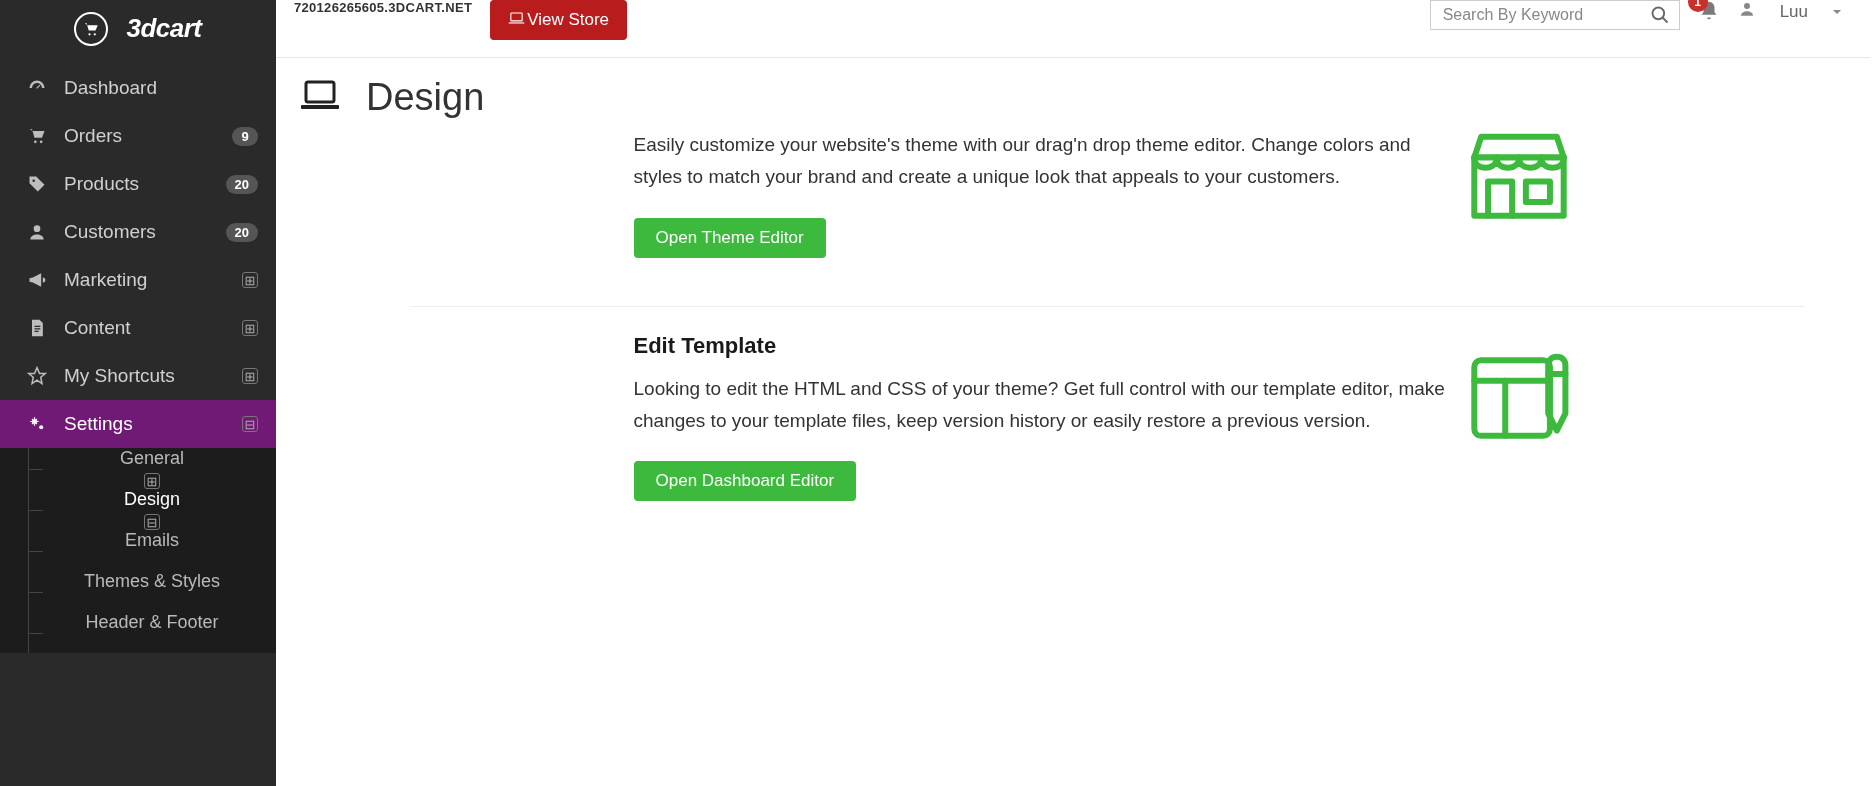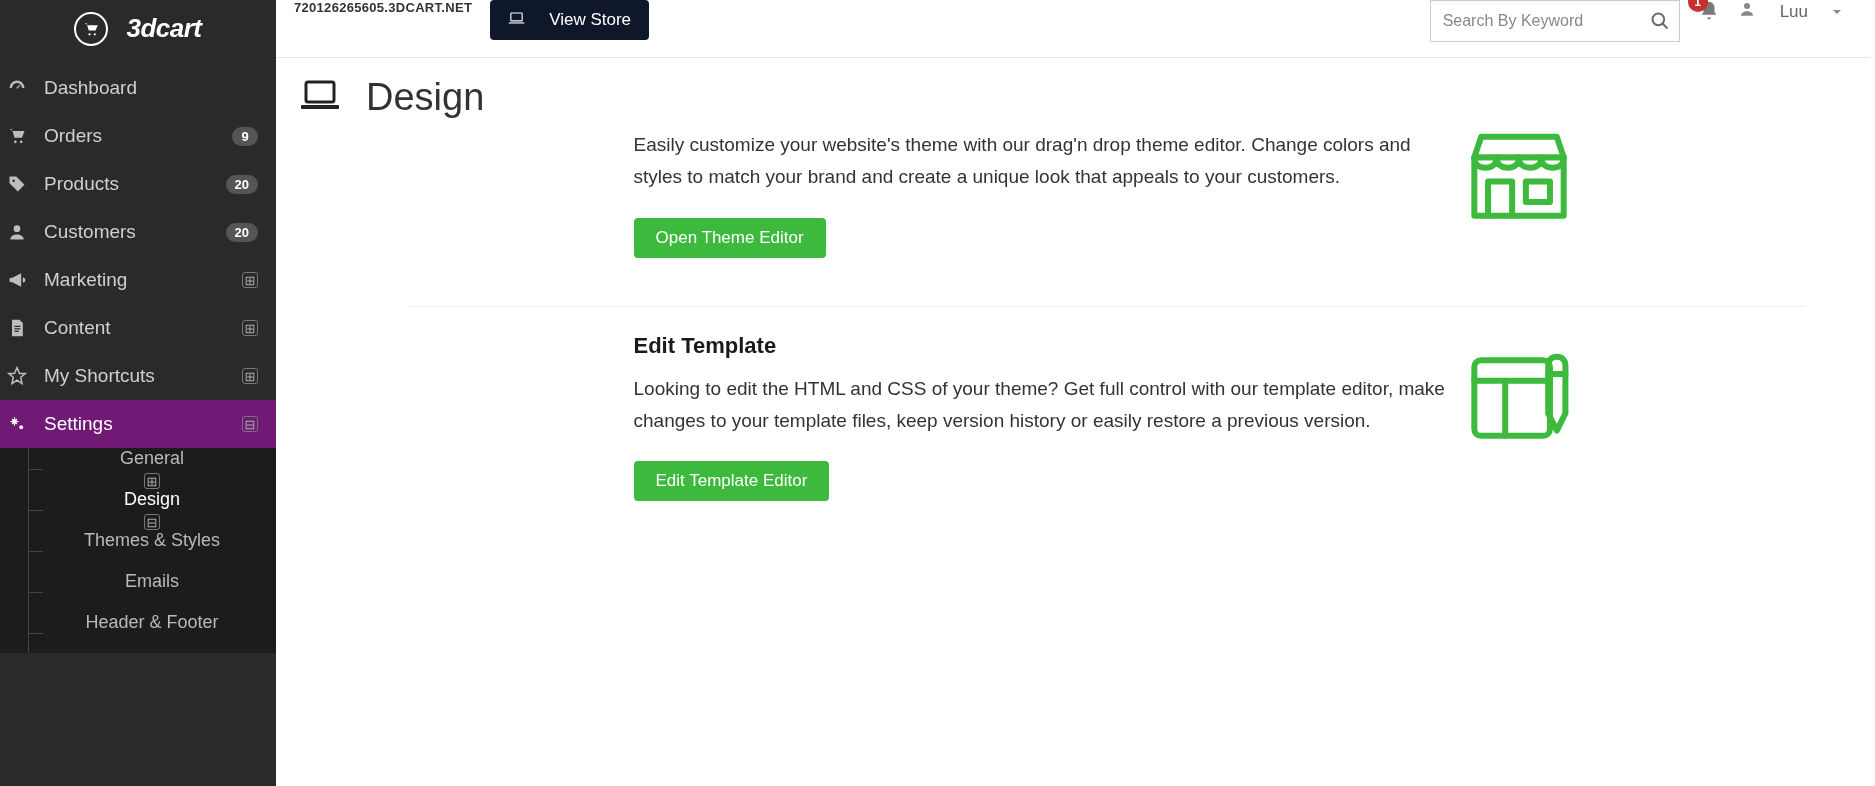--- a/index.html
+++ b/index.html
@@ -49,21 +49,21 @@
     font-weight: 600;
     color: #fff;
     letter-spacing: -0.5px;
   }
 
   .nav { padding-top: 6px; }
   .nav-item {
     display: flex;
     align-items: center;
     height: 48px;
-    padding: 0 18px 0 4px;
+    padding: 0 18px 0 24px;
     cursor: pointer;
     font-size: 19px;
     color: #d0d0d0;
   }
   .nav-item.active {
     background: #701a75;
     color: #fff;
   }
   .nav-item .icon {
     width: 26px;
@@ -147,41 +147,41 @@
   }
   .store-domain {
     font-size: 13px;
     font-weight: 700;
     color: #333;
     letter-spacing: 0.3px;
   }
   .btn {
     display: inline-flex;
     align-items: center;
-    gap: 24px;
-    background: #0f172a;
+    gap: 2px;
+    background: #b91c1c;
     color: #fff;
     border: none;
     padding: 10px 18px;
     font-size: 17px;
     border-radius: 4px;
     cursor: pointer;
     font-weight: 500;
   }
   .btn svg { width: 17px; height: 14px; fill: none; stroke: #fff; stroke-width: 1.6; }
 
   .topbar-spacer { flex: 1; }
 
   .search-wrap {
     position: relative;
     width: 250px;
   }
   .search-input {
     width: 100%;
-    height: 42px;
+    height: 30px;
     border: 1px solid #ccc;
     padding: 0 40px 0 12px;
     font-size: 16px;
     color: #0369a1;
     background: #fff;
   }
   .search-input::placeholder { color: #888; }
   .search-icon {
     position: absolute;
     right: 10px; top: 50%;
@@ -395,24 +395,24 @@
       <div class="tree-line">
         <div class="sub-item">
           <span class="label">General</span>
           <span class="expand-icon">⊞</span>
         </div>
         <div class="sub-item active">
           <span class="label">Design</span>
           <span class="expand-icon">⊟</span>
         </div>
         <div class="sub-item">
-          <span class="label">Themes &amp; Styles</span>
+          <span class="label">Emails</span>
         </div>
         <div class="sub-item">
-          <span class="label">Emails</span>
+          <span class="label">Themes &amp; Styles</span>
         </div>
         <div class="sub-item">
           <span class="label">Header &amp; Footer</span>
         </div>
       </div>
     </div>
 
   </nav>
 </aside>
 
@@ -493,21 +493,21 @@
           <path d="M14 54V34h14v20"></path>
           <rect x="36" y="34" width="14" height="12"></rect>
         </svg>
       </div>
     </section>
 
     <section class="card second">
       <div class="card-body">
         <h2 class="card-title">Edit Template</h2>
         <p class="card-desc">Looking to edit the HTML and CSS of your theme? Get full control with our template editor, make changes to your template files, keep version history or easily restore a previous version.</p>
-        <button class="card-btn">Edit Template Editor</button>
+        <button class="card-btn">Open Dashboard Editor</button>
       </div>
       <div class="card-illus">
         <svg viewBox="0 0 64 64">
           <rect x="6" y="10" width="44" height="44" rx="4"></rect>
           <path d="M6 22h44"></path>
           <path d="M24 22v32"></path>
           <path d="M54 8c3 0 5 2 5 5v28l-5 10-5-10V13c0-3 2-5 5-5z"></path>
           <path d="M49 18h10"></path>
         </svg>
       </div>

